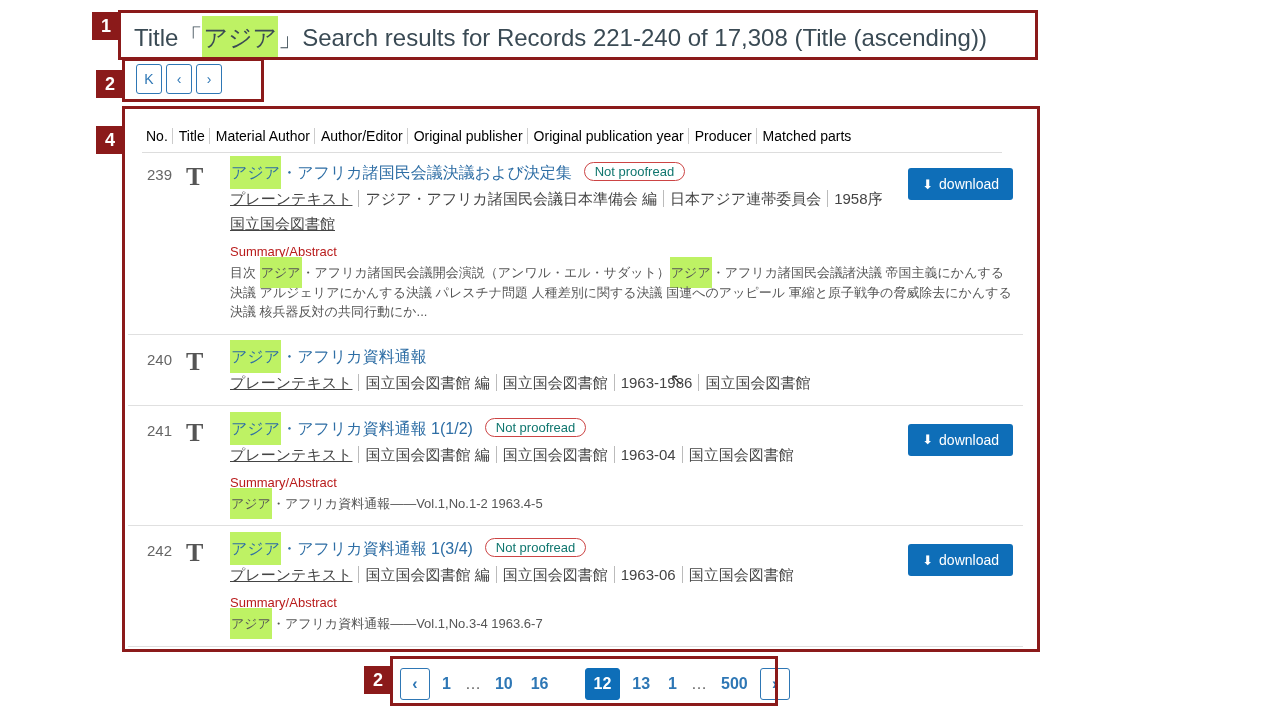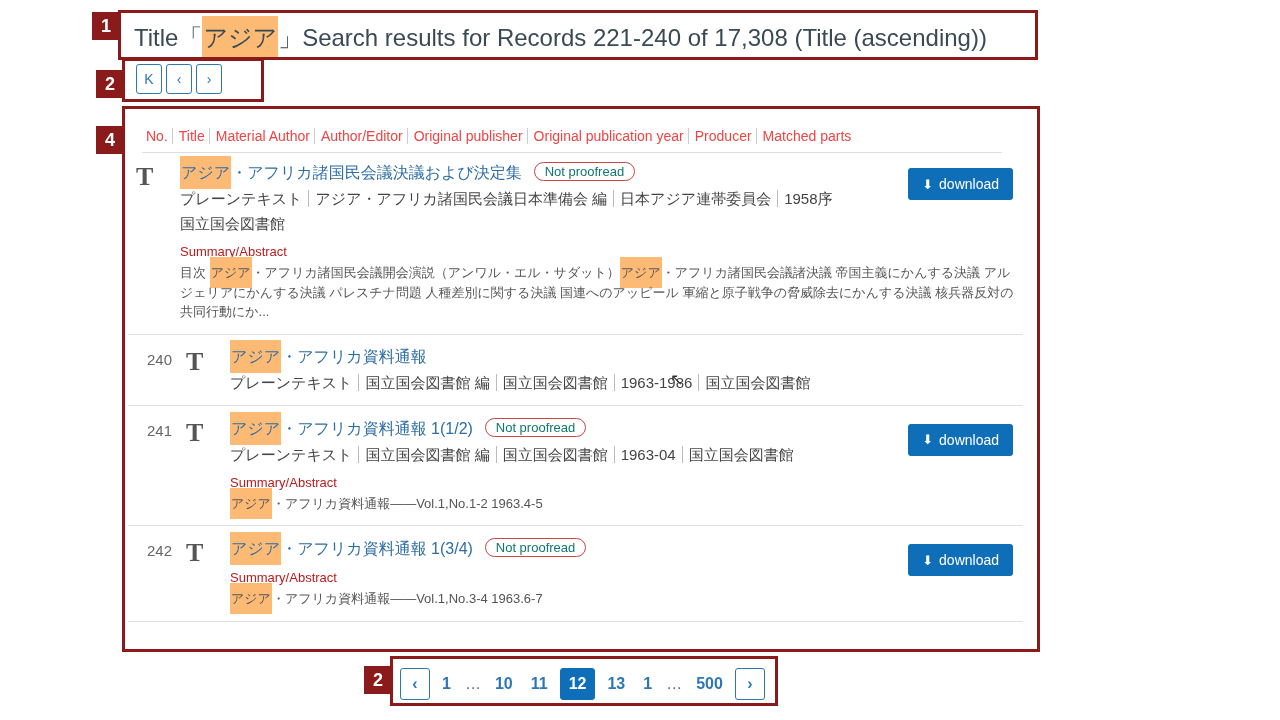--- a/index.html
+++ b/index.html
@@ -8,44 +8,44 @@
 .annot { position: absolute; background: #8b1a1a; color: #fff; font-weight: bold; font-size: 18px; display: flex; align-items: center; justify-content: center; z-index: 10; }
 .annot-box { position: absolute; border: 3px solid #8b1a1a; z-index: 5; pointer-events: none; }
 
 .header-bar { position: absolute; left: 130px; top: 14px; width: 910px; padding: 8px 4px; }
 .header-title { font-size: 24px; color: #3a4a54; font-weight: 500; }
 
 .nav-btns { position: absolute; left: 136px; top: 64px; display: flex; gap: 4px; }
 .nav-btn { border: 1px solid #2e77b5; background: #fff; color: #2e77b5; width: 26px; height: 30px; display: flex; align-items: center; justify-content: center; border-radius: 3px; cursor: pointer; font-size: 14px; }
 
 .table-head { position: absolute; left: 142px; top: 120px; width: 860px; border-bottom: 1px solid #ddd; padding: 8px 0; }
-.th-items { display: flex; gap: 2px; font-size: 14px; color: #ef4444; }
+.th-items { display: flex; gap: 2px; font-size: 14px; color: #000000; }
 .th-items span { padding: 0 4px; border-right: 1px solid #ccc; }
 .th-items span:last-child { border-right: none; }
 
 .results { position: absolute; left: 128px; top: 150px; width: 895px; }
 .result-row { border-bottom: 1px solid #e0e0e0; padding: 12px 8px; display: flex; gap: 14px; position: relative; }
 .row-no { width: 36px; text-align: right; color: #666; font-size: 15px; padding-top: 4px; }
 .row-icon { width: 30px; font-family: Georgia, serif; font-size: 26px; font-weight: bold; color: #555; line-height: 1; padding-top: 2px; }
 .row-body { flex: 1; }
 .row-title { font-size: 16px; color: #2e6ea5; margin-bottom: 8px; display: inline; }
-.hl { background: #fdba74; padding: 8px 1px; }
+.hl { background: #bef264; padding: 8px 1px; }
 .badge-npr { display: inline-block; border: 1px solid #c44; color: #0f766e; border-radius: 12px; padding: 1px 10px; font-size: 13px; margin-left: 8px; vertical-align: 2px; }
 .meta { margin-top: 6px; font-size: 15px; color: #444; }
 .meta span { padding: 0 6px; border-right: 1px solid #bbb; }
-.meta span:first-child { padding-left: 0; }
+.meta span:first-child { padding-left: 0; text-decoration: underline; }
 .meta span:last-child { border-right: none; }
 .summary-label { font-size: 13px; color: #b91c1c; margin-top: 10px; font-weight: 500; }
 .summary-text { font-size: 13px; color: #555; margin-top: 4px; line-height: 1.5; }
 .dl-btn { position: absolute; right: 10px; top: 18px; background: #0e6eb8; color: #fff; border: none; padding: 8px 14px; border-radius: 3px; font-size: 14px; cursor: pointer; display: flex; align-items: center; gap: 6px; }
 .dl-icon { font-size: 13px; }
 
 .pagination { position: absolute; left: 400px; top: 668px; display: flex; align-items: center; gap: 6px; font-size: 16px; }
 .page-btn { border: 1px solid #2e77b5; background: #fff; color: #2e77b5; min-width: 30px; height: 32px; display: flex; align-items: center; justify-content: center; border-radius: 3px; cursor: pointer; padding: 0 8px; font-weight: 600; }
-.page-btn.active { background: #0e6eb8; color: #fff; border-color: #0e6eb8; }
+.page-btn.active { background: #0e6eb8; color: #fff; border-color: #0e6eb8; margin-left: 24px; }
 .page-dots { color: #666; padding: 0 2px; }
 .page-link { color: #2e77b5; font-weight: 600; padding: 0 6px; cursor: pointer; }
 
 .cursor { position: absolute; left: 670px; top: 370px; font-size: 16px; pointer-events: none; z-index: 20; }
 </style>
 </head>
 <body>
 
 <div class="container">
 
@@ -82,20 +82,21 @@
       <span>Original publisher</span>
       <span>Original publication year</span>
       <span>Producer</span>
       <span>Matched parts</span>
     </div>
   </div>
 
   <div class="results">
 
     <div class="result-row">
+      <div class="row-no">239</div>
       <div class="row-icon">T</div>
       <div class="row-body">
         <a class="row-title"><span class="hl">アジア</span><span>・アフリカ諸国民会議決議および決定集</span></a>
         <span class="badge-npr">Not proofread</span>
         <div class="meta">
           <span>プレーンテキスト</span><span>アジア・アフリカ諸国民会議日本準備会 編</span><span>日本アジア連帯委員会</span><span>1958序</span>
         </div>
         <div class="meta">
           <span>国立国会図書館</span>
         </div>
@@ -140,39 +141,42 @@
           <span>download</span>
         </button>
     </div>
 
     <div class="result-row">
       <div class="row-no">242</div>
       <div class="row-icon">T</div>
       <div class="row-body">
         <a class="row-title"><span class="hl">アジア</span><span>・アフリカ資料通報 1(3/4)</span></a>
         <span class="badge-npr">Not proofread</span>
+        <div class="meta">
+          <span>プレーンテキスト</span><span>国立国会図書館 編</span><span>国立国会図書館</span><span>1963-06</span><span>国立国会図書館</span>
+        </div>
         <div class="summary-label">Summary/Abstract</div>
         <div class="summary-text">
           <span class="hl">アジア</span><span>・アフリカ資料通報――Vol.1,No.3-4 1963.6-7</span>
         </div>
       </div>
       <button class="dl-btn">
           <span class="dl-icon">⬇</span>
           <span>download</span>
         </button>
     </div>
 
   </div>
 
   <div class="pagination">
     <div class="page-btn">‹</div>
     <span class="page-link">1</span>
     <span class="page-dots">…</span>
     <span class="page-link">10</span>
-    <span class="page-link">11</span>
+    <span class="page-link">16</span>
     <span class="page-btn active">12</span>
     <span class="page-link">13</span>
     <span class="page-link">1</span>
     <span class="page-dots">…</span>
     <span class="page-link">500</span>
     <div class="page-btn">›</div>
   </div>
 
   <div class="cursor">↖</div>
 

